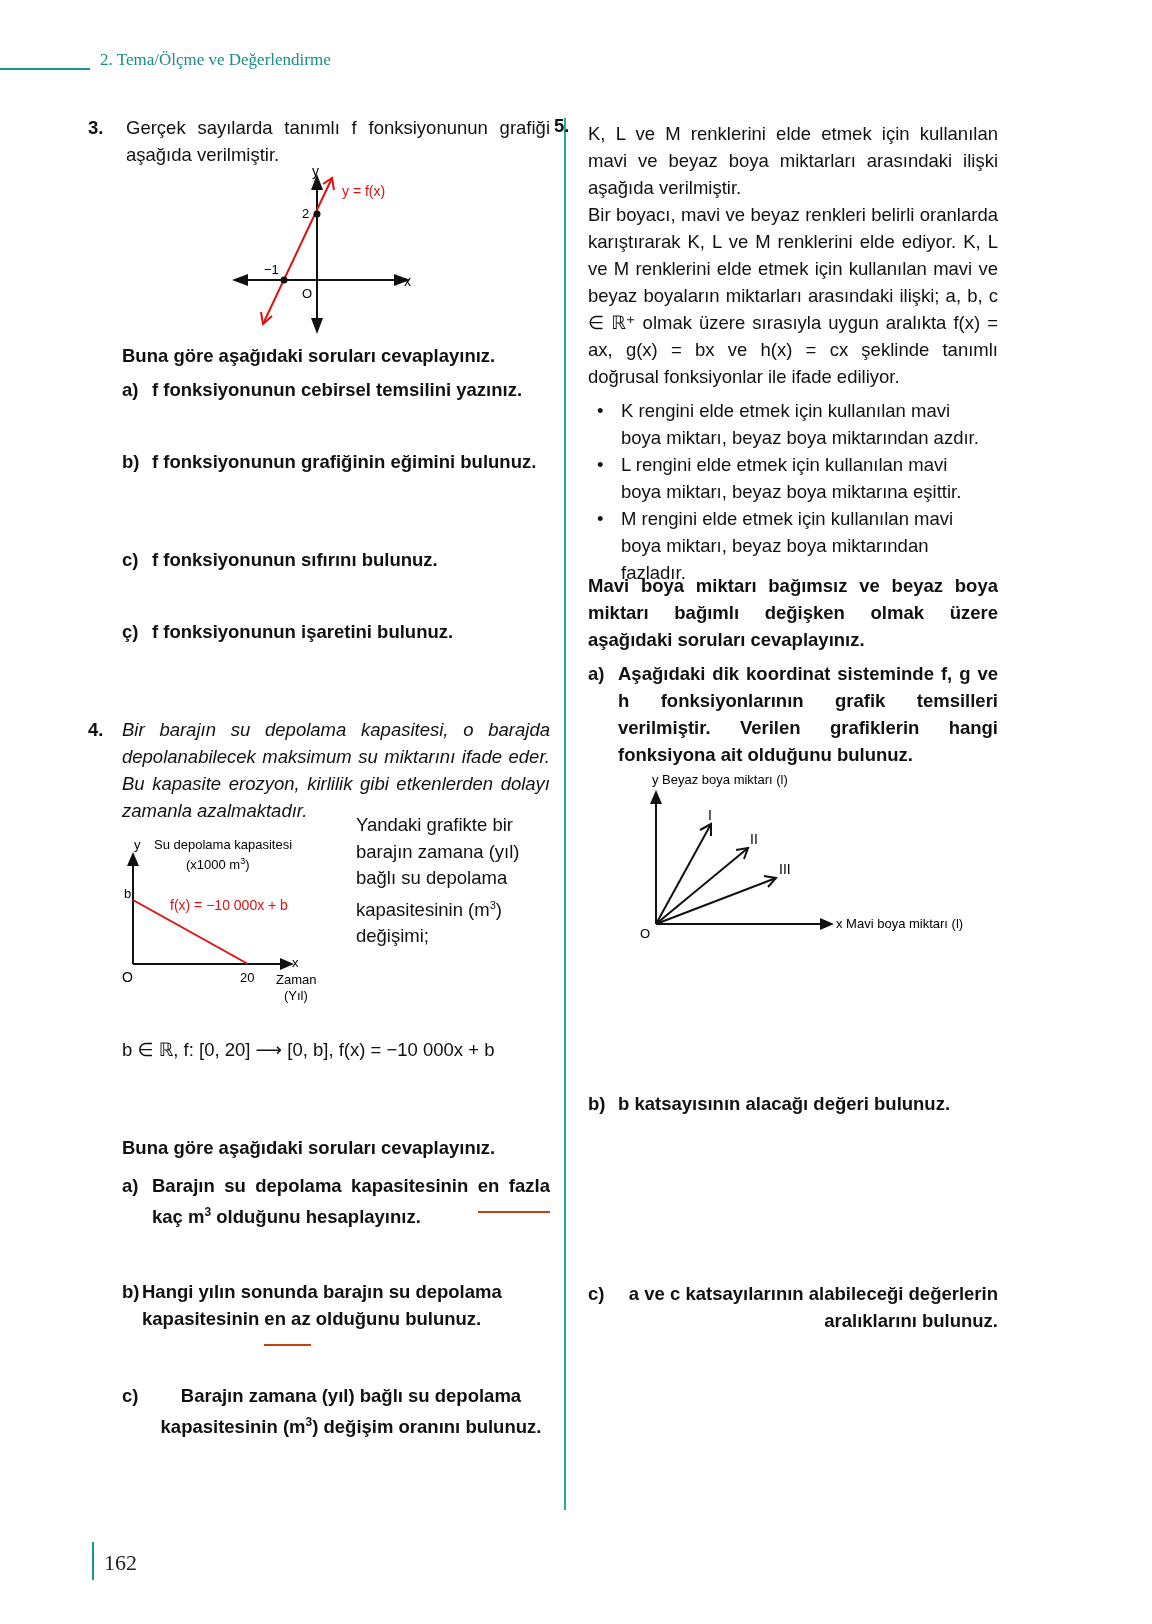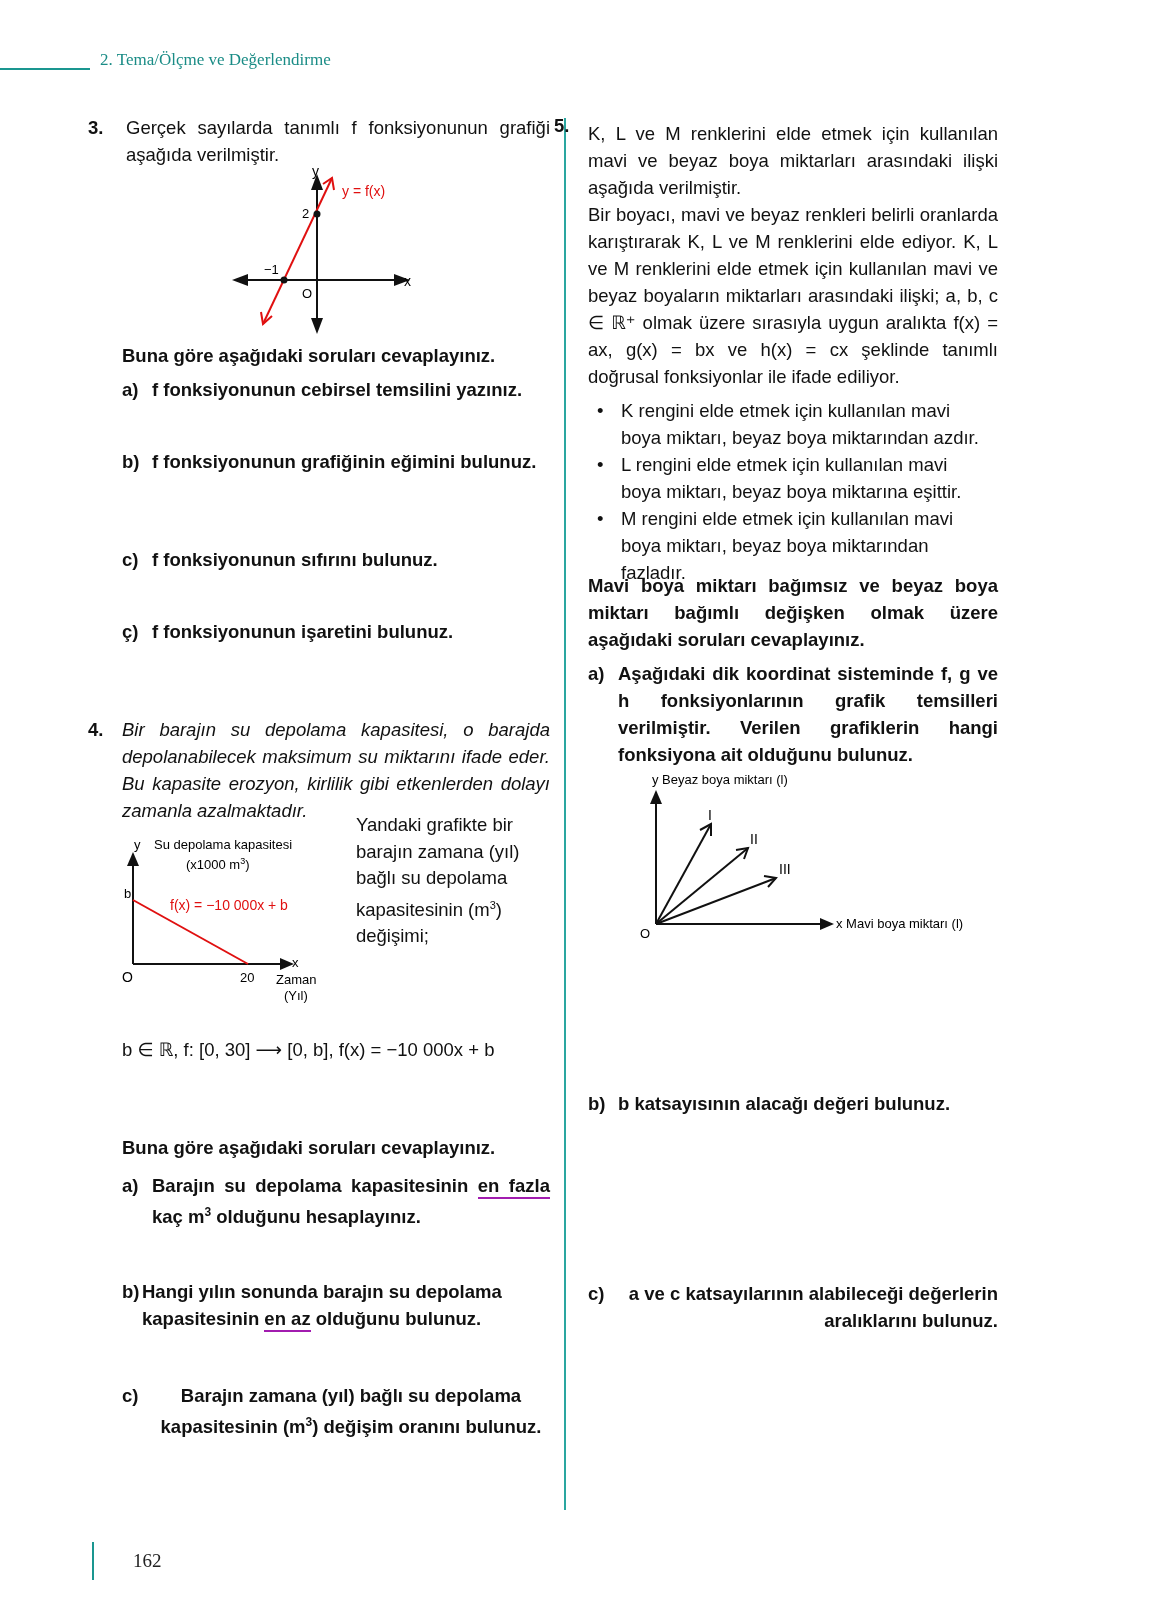--- a/index.html
+++ b/index.html
@@ -1,28 +1,28 @@
 <!DOCTYPE html>
 <html><head>
 <meta charset="utf-8">
 <style>
   html,body{margin:0;padding:0;background:#fff;}
   body{width:1152px;height:1624px;position:relative;font-family:"Liberation Sans",sans-serif;color:#111;overflow:hidden;}
   .hdr-line{position:absolute;left:0;top:68px;width:90px;height:2px;background:#1a9690;}
   .hdr-title{position:absolute;left:100px;top:50px;font-family:"Liberation Serif",serif;font-size:17px;color:#1a8c86;}
   .col-divider{position:absolute;left:564px;top:118px;width:2px;height:1392px;background:#2aa6a0;}
   .foot-line{position:absolute;left:92px;top:1542px;width:2px;height:38px;background:#1a9690;}
-  .page-no{position:absolute;left:104px;top:1550px;font-family:"Liberation Serif",serif;font-size:19px;color:#222;margin-left:29px;}
+  .page-no{position:absolute;left:104px;top:1550px;font-family:"Liberation Serif",serif;font-size:22px;color:#222;}
   .q{position:absolute;font-size:18.5px;line-height:27px;}
   .qn{position:absolute;font-weight:bold;}
   .txt{text-align:justify;}
   .sub{position:absolute;font-size:18.5px;line-height:27px;font-weight:bold;}
   .sub .lbl{position:absolute;left:0;top:0;}
   .sub .body{margin-left:30px;text-align:justify;}
-  .u{border-bottom:2px solid #a21caf;padding-bottom:1px;}
+  .u{border-bottom:2px solid #c2410c;padding-bottom:15px;}
   ul.bul{margin:9px;padding:0;list-style:none;}
   ul.bul li{position:relative;padding-left:26px;line-height:27px;}
   ul.bul li:before{content:"•";position:absolute;left:2px;top:0;}
   svg text{font-family:"Liberation Sans",sans-serif;}
 </style>
 </head>
 <body>
 
 <div class="hdr-line"></div>
 <div class="hdr-title">2. Tema/Ölçme ve Değerlendirme</div>
@@ -103,21 +103,21 @@
 
 <div class="q" style="left:356px;top:812px;width:190px;font-size:18.5px;line-height:26.5px;">
   <div>Yandaki grafikte bir</div>
   <div>barajın zamana (yıl)</div>
   <div>bağlı su depolama</div>
   <div><span>kapasitesinin (m</span><sup style="font-size:11px;">3</sup><span>)</span></div>
   <div>değişimi;</div>
 </div>
 
 <div class="q txt" style="left:122px;top:1036px;width:428px;">
-  <div style="white-space:nowrap;">b ∈ ℝ, f: [0, 30] ⟶ [0, b], f(x) = −10 000x + b</div>
+  <div style="white-space:nowrap;">b ∈ ℝ, f: [0, 20] ⟶ [0, b], f(x) = −10 000x + b</div>
 </div>
 
 <div class="sub" style="left:122px;top:1134px;width:428px;">
   <span>Buna göre aşağıdaki soruları cevaplayınız.</span>
 </div>
 <div class="sub" style="left:122px;top:1172px;width:428px;">
   <span class="lbl">a)</span>
   <div class="body"><span>Barajın su depolama kapasitesinin </span><span class="u">en fazla</span><span> kaç m</span><sup style="font-size:12px;">3</sup><span> olduğunu hesaplayınız.</span></div>
 </div>
 <div class="sub" style="left:122px;top:1278px;width:428px;">

